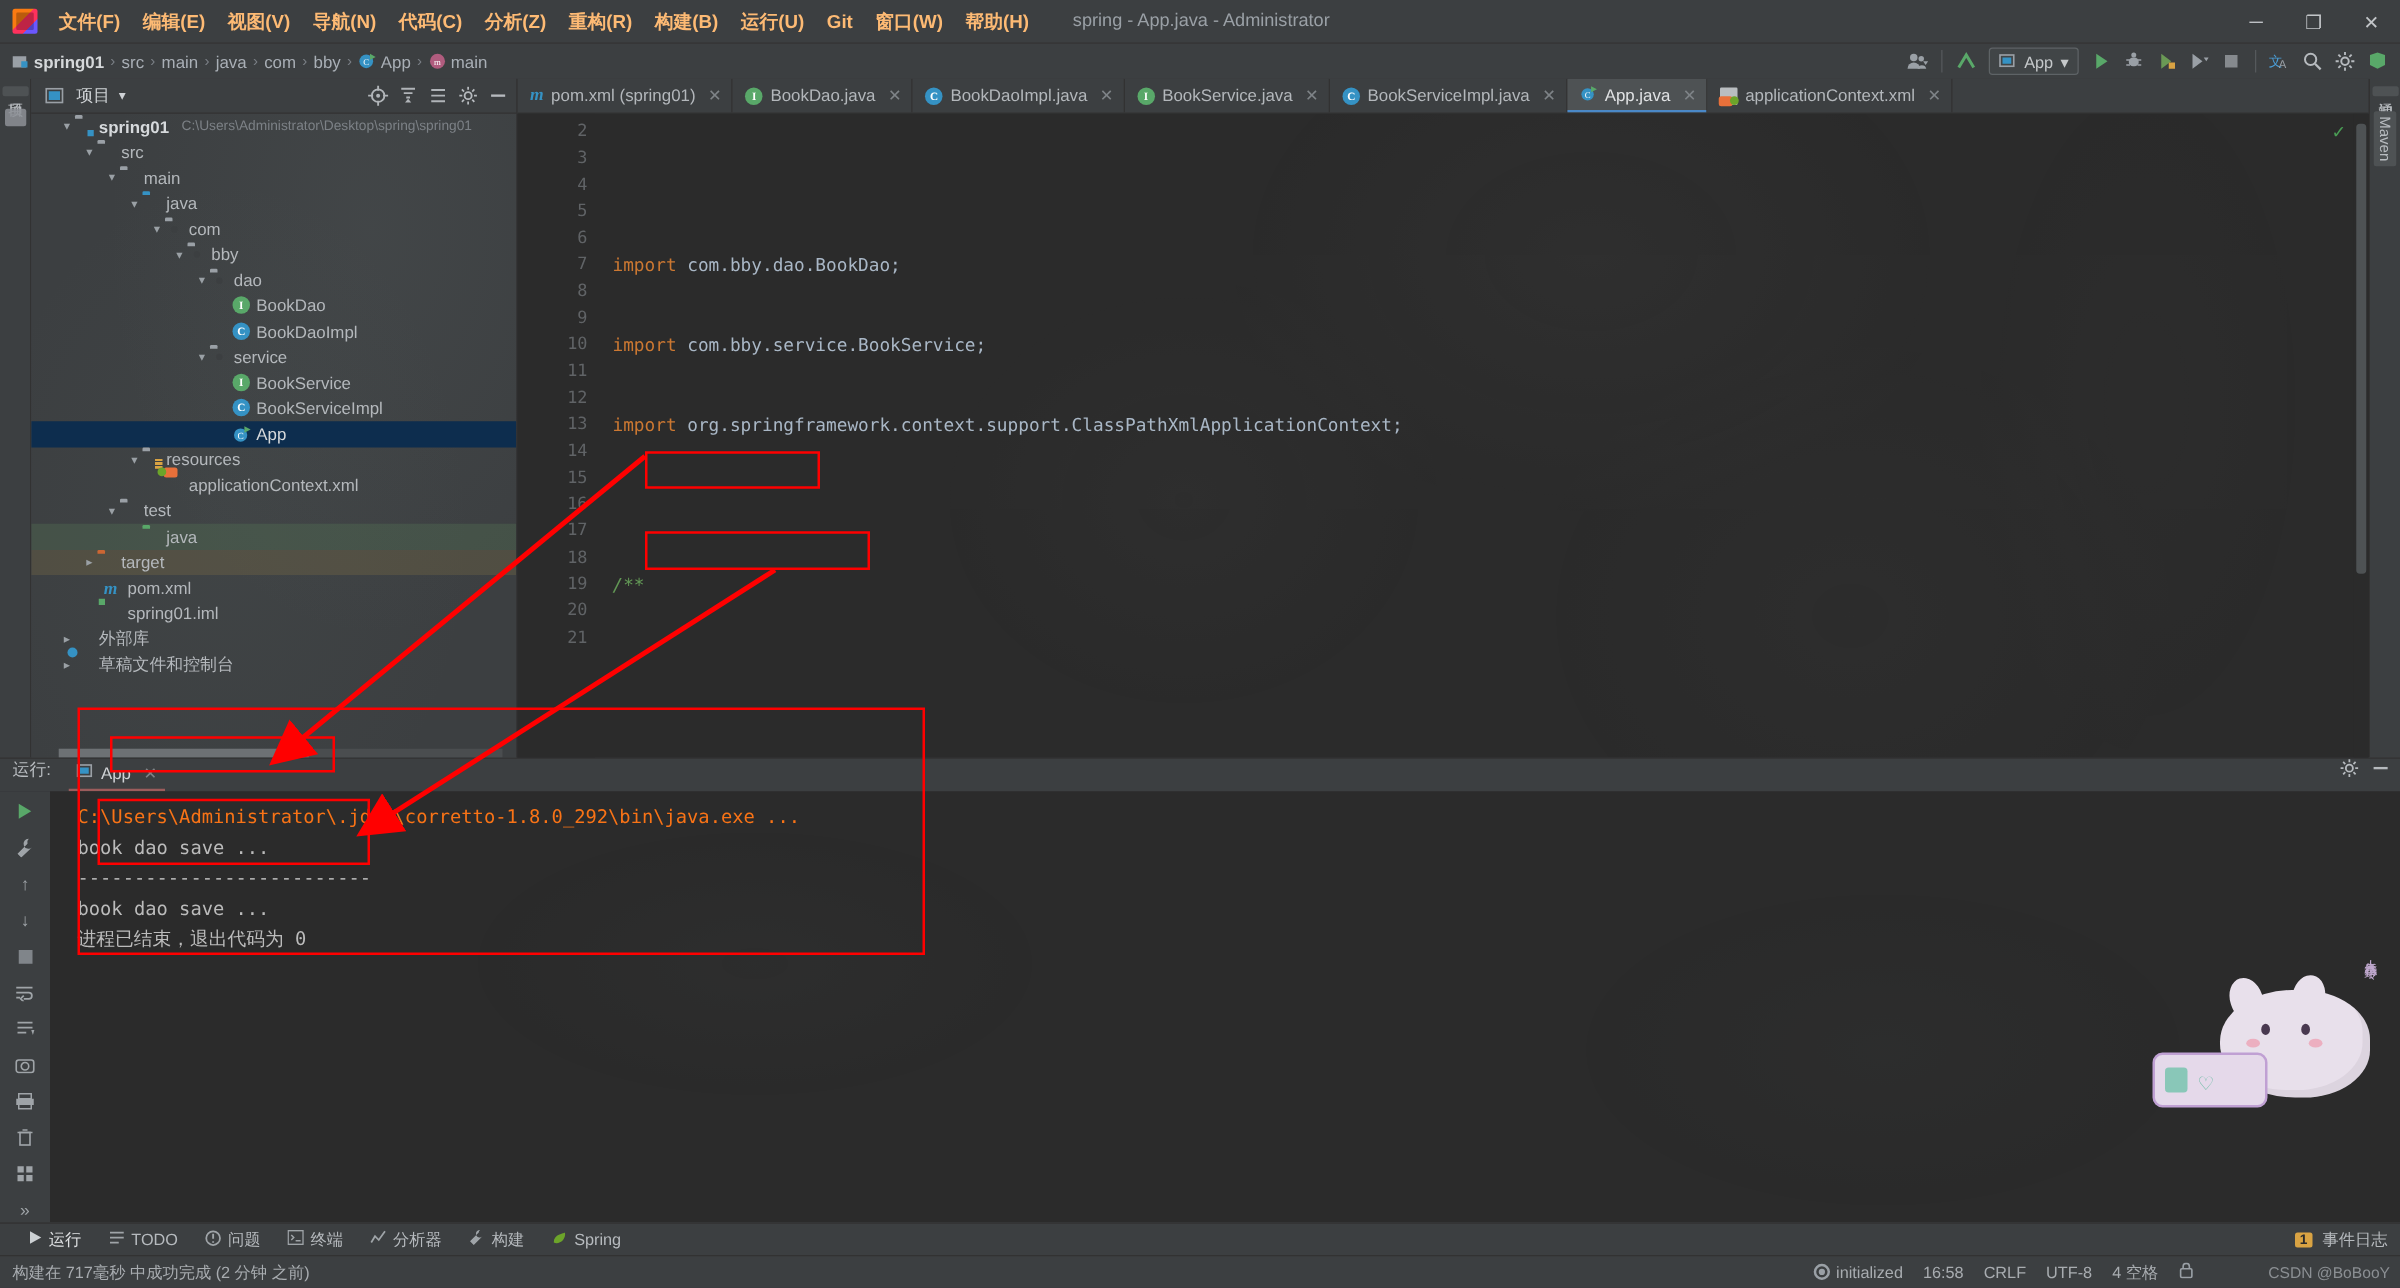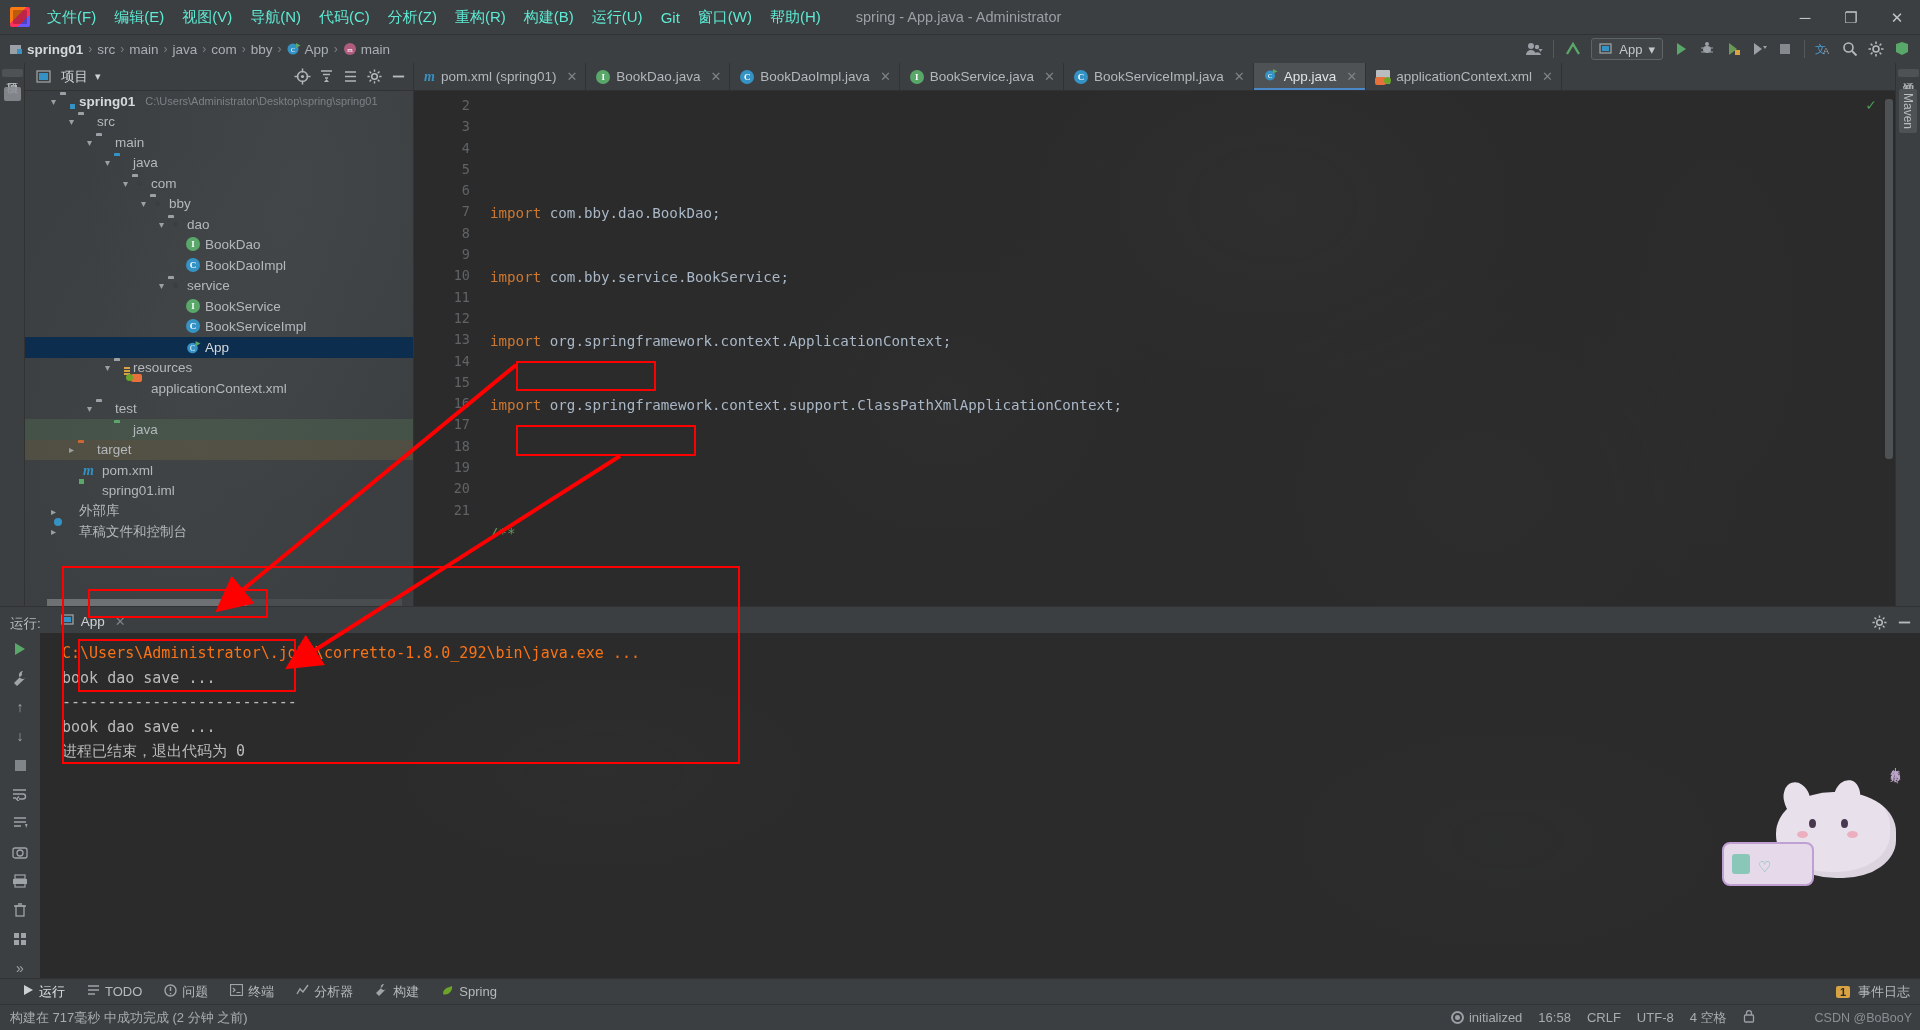--- a/index.html
+++ b/index.html
@@ -25,21 +25,21 @@
     width: 20px; height: 20px; margin: 0 8px 0 10px; flex: 0 0 20px;
     position: relative; border-radius: 2px;
     background: linear-gradient(135deg,#f97a12 0%,#f97a12 42%,#fe315d 42%,#fe315d 70%,#6b57ff 70%);
   }
   .app-logo::after {
     content:""; position:absolute; left:3px; top:3px; width:14px; height:14px;
     background: rgba(0,0,0,0.25); border-radius:1px;
   }
   .menu { display: flex; align-items: center; gap: 0px; }
   .menu-item {
-    font-size: 15px; color: #5eead4; padding: 6px 9px; white-space: nowrap; cursor: default;
+    font-size: 15px; color: #fdba74; padding: 6px 9px; white-space: nowrap; cursor: default; font-weight: bold;
   }
   .win-title {
     font-size: 14.5px; color: #9aa0a6; margin-left: 26px; white-space: nowrap;
   }
   .win-ctrl { position: absolute; right: 0; top: 0; height: 35px; display: flex; }
   .win-btn {
     width: 46px; height: 35px; display:flex; align-items:center; justify-content:center;
     color:#c2c5c8; font-size: 15px;
   }
 
@@ -198,21 +198,21 @@
   .editor-vscroll i { display:block; position:absolute; top:8px; width:8px; left:2px; height:360px; background:#4e5254; border-radius:3px;}
   .check-ok { position:absolute; right:18px; top:6px; color:#499c54; font-size:14px; z-index:3;}
 
   .rightstrip {
     width:25px; flex:0 0 25px; background:#3c3f41; border-left:1px solid #323232;
     display:flex; flex-direction:column; align-items:center; padding-top:6px; gap:12px;
   }
 
   
   .runpanel { flex:0 0 270px; display:flex; flex-direction:column; background:#3c3f41; border-top:1px solid #323232; }
-  .run-head { height:26px; flex:0 0 26px; display:flex; align-items:flex-end; padding-left:10px; position:relative; font-size:13.5px;}
+  .run-head { height:26px; flex:0 0 26px; display:flex; align-items:flex-start; padding-left:10px; position:relative; font-size:13.5px;}
   .run-label { color:#b9bdc1; margin-right:14px; }
   .run-tab { display:flex; align-items:center; gap:6px; color:#d0d3d6; position:relative; padding:3px 6px;}
   .run-tab::after{content:"";position:absolute;left:0;right:0;bottom:-3px;height:2px;background:#9b5c5c;}
   .run-head-right{position:absolute;right:8px;display:flex;gap:10px;align-items:center;}
   .run-body { flex:1 1 auto; display:flex; position:relative; background:#2b2b2b; }
   .run-toolbar {
     width:40px; flex:0 0 40px; background:#3c3f41; display:flex; flex-direction:column;
     align-items:center; padding-top:6px; gap:9px;
   }
   .rt-ico { width:22px;height:20px; display:flex;align-items:center;justify-content:center; color:#9fa4a8; font-size:14px;}
@@ -679,21 +679,20 @@
           <div class="gline">18</div>
           <div class="gline">19</div>
           <div class="gline">20</div>
           <div class="gline">21</div>
         </div>
 
         <div class="code">
           <div class="cl">&nbsp;</div>
           <div class="cl"><span class="kw">import</span> com.bby.dao.BookDao;</div>
           <div class="cl"><span class="kw">import</span> com.bby.service.BookService;</div>
-          <div class="cl"><span class="kw">import</span> org.springframework.context.ApplicationContext;</div>
           <div class="cl"><span class="kw">import</span> org.springframework.context.support.ClassPathXmlApplicationContext;</div>
           <div class="cl">&nbsp;</div>
           <div class="cl"><span class="cmt">/**</span></div>
           
           
           
           
           
           
           

